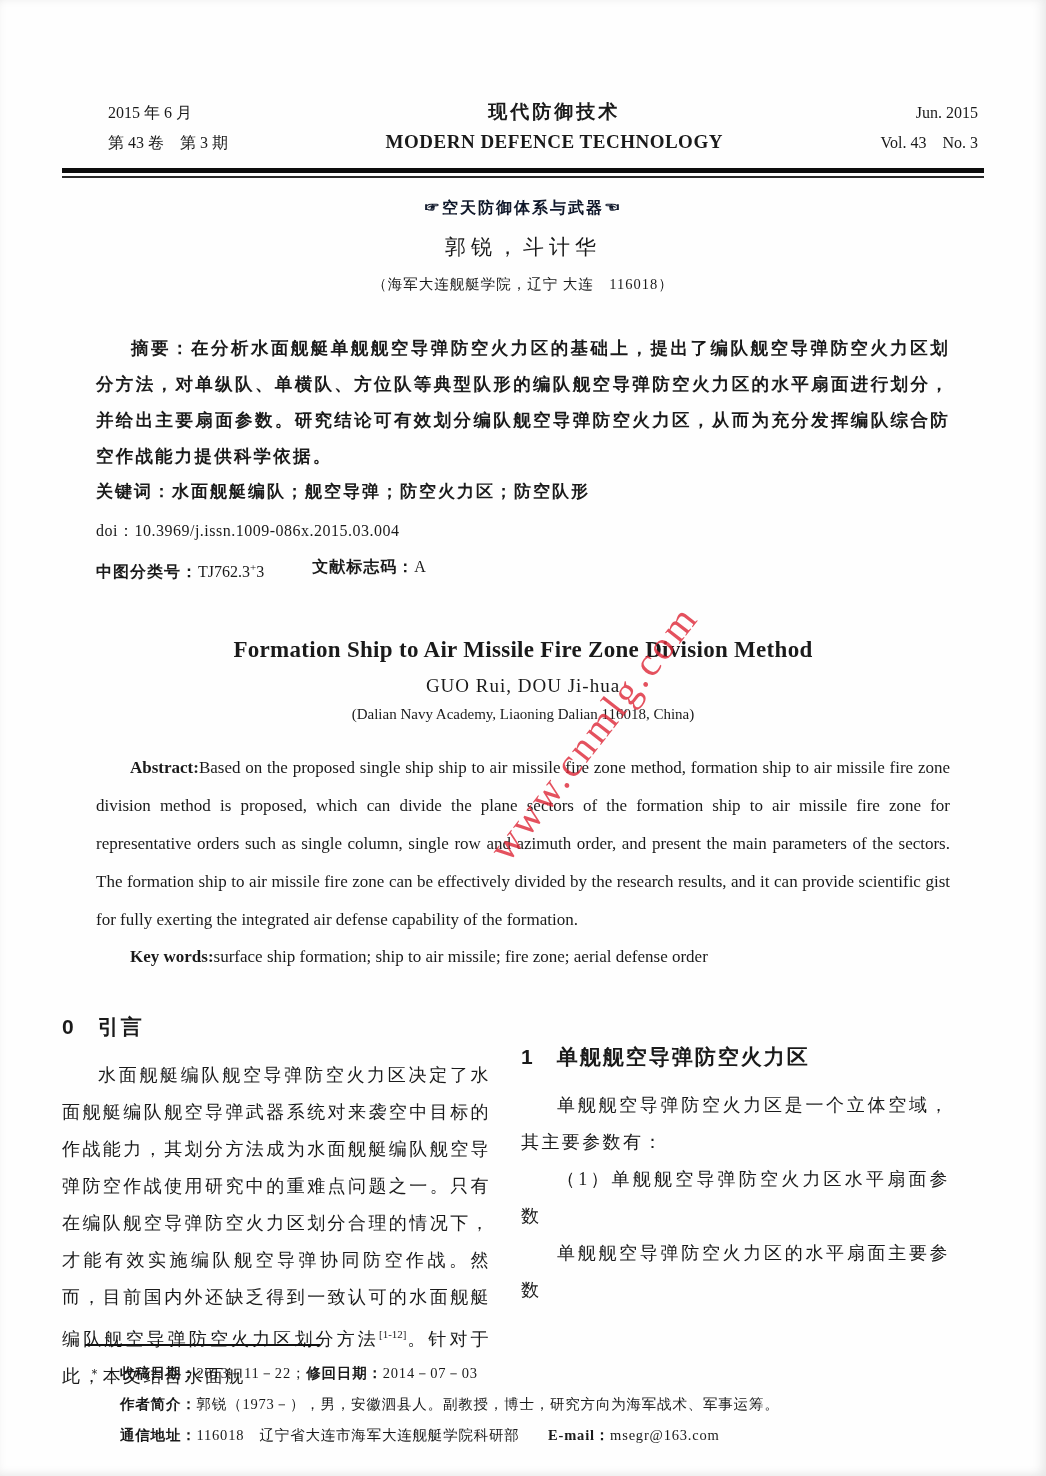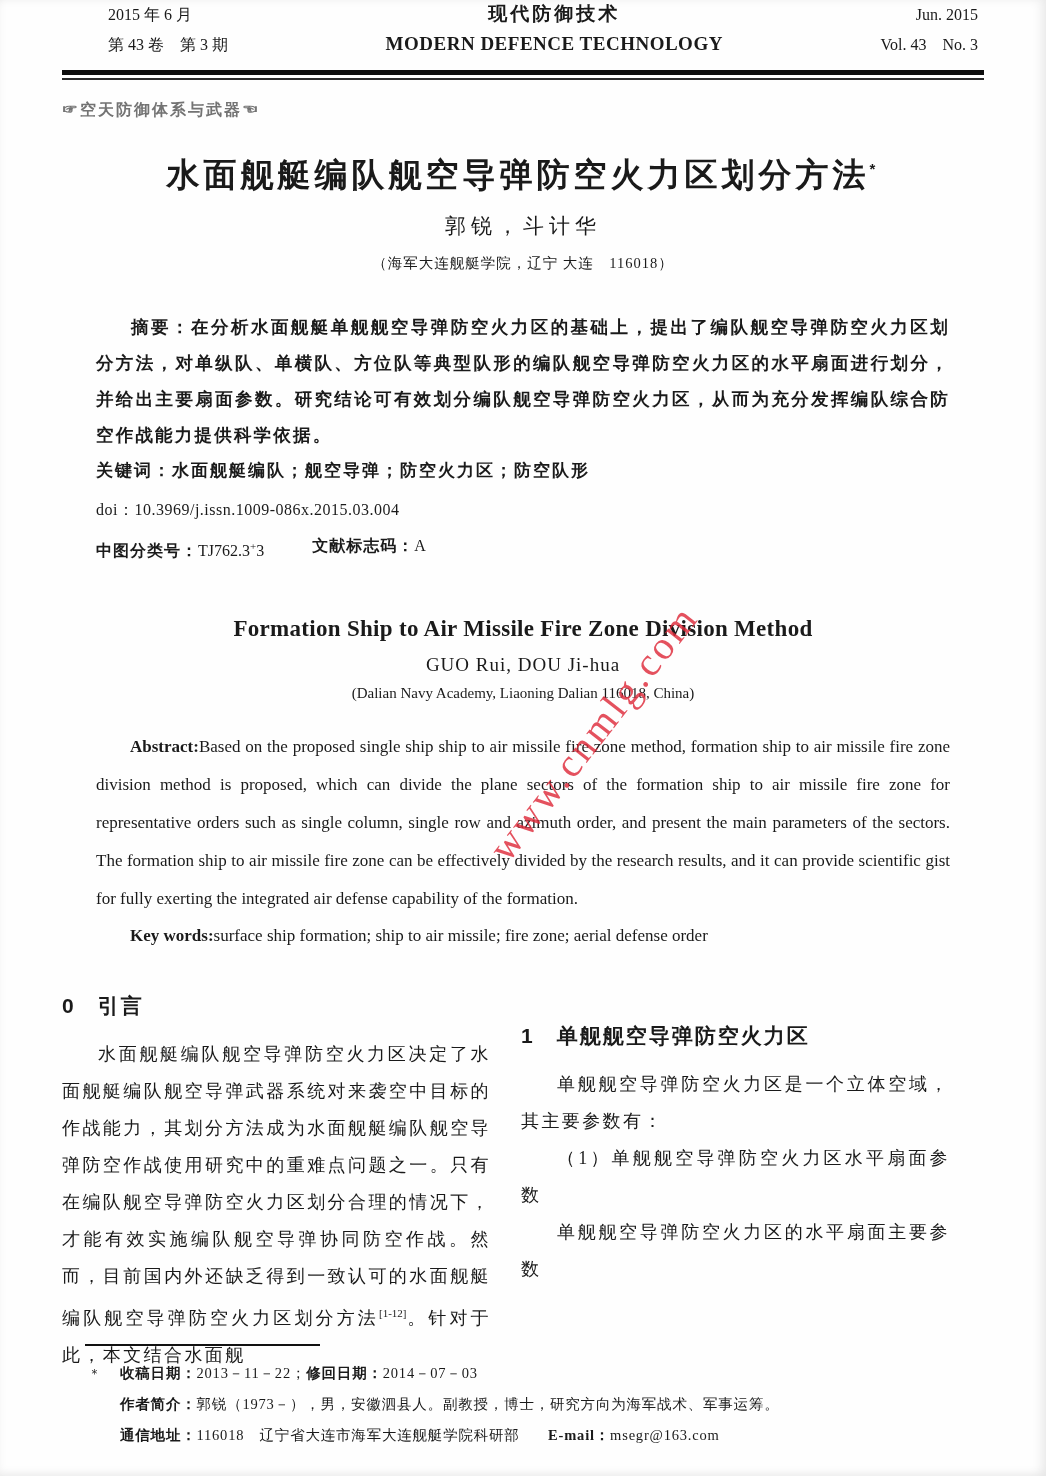--- a/index.html
+++ b/index.html
@@ -10,32 +10,32 @@
     margin:0 auto;
     background:#fefefe;
     overflow:hidden;
     color:#1a1a1a;
     font-family:"Liberation Serif","DejaVu Serif",serif;
     box-shadow:inset -6px 0 10px rgba(0,0,0,.06), inset 0 -4px 8px rgba(0,0,0,.04);
   }
   .content { padding:0 62px; }
 
   
-  .jheader { display:flex; justify-content:space-between; align-items:flex-start; }
+  .jheader { display:flex; justify-content:space-between; align-items:flex-start; padding-top:98px; }
   .jheader .col-left, .jheader .col-right { font-size:16px; line-height:30px; white-space:nowrap; }
   .jheader .col-left { padding-left:46px; }
   .jheader .col-right { text-align:right; padding-right:6px; }
   .jheader .col-center { text-align:center; }
   .journal-cn { font-size:19px; font-weight:bold; letter-spacing:3px; line-height:28px; }
   .journal-en { font-size:19px; font-weight:bold; line-height:32px; letter-spacing:.5px; }
 
   .rule-thick { height:5px; background:#0d0d0d; margin-top:10px; }
   .rule-thin  { height:2px; background:#2a2a2a; margin-top:3px; }
 
-  .column-badge { margin-top:20px; font-size:16px; font-weight:bold; letter-spacing:2px; color:#737373; }
+  .column-badge { margin-top:20px; font-size:16px; font-weight:bold; letter-spacing:2px; color:#0f172a;text-align:center; }
 
   
   .title-cn { margin-top:32px; text-align:center; font-size:33px; font-weight:bold; letter-spacing:4px;
               font-family:"Liberation Sans","DejaVu Sans",sans-serif; }
   .title-cn sup { font-size:15px; vertical-align:super; }
   .authors-cn { margin-top:14px; text-align:center; font-size:21px; letter-spacing:5px; }
   .affil-cn   { margin-top:14px; text-align:center; font-size:14.5px; letter-spacing:1px; }
 
   
   .abs-cn { margin:36px 34px 0 34px; font-size:17.5px; line-height:36px; text-align:justify;
@@ -101,21 +101,20 @@
         <div>Jun.  2015</div>
         <div>Vol. 43　No. 3</div>
       </div>
     </div>
 
     <div class="rule-thick"></div>
     <div class="rule-thin"></div>
 
     <div class="column-badge">☞空天防御体系与武器☜</div>
 
-    <div class="title-cn"><span>水面舰艇编队舰空导弹防空火力区划分方法</span><sup>*</sup></div>
 
     <div class="authors-cn">郭锐，斗计华</div>
     <div class="affil-cn">（海军大连舰艇学院，辽宁 大连　116018）</div>
 
     <div class="abs-cn">
       <div class="para"><span class="lbl">摘要：</span><span>在分析水面舰艇单舰舰空导弹防空火力区的基础上，提出了编队舰空导弹防空火力区划分方法，对单纵队、单横队、方位队等典型队形的编队舰空导弹防空火力区的水平扇面进行划分，并给出主要扇面参数。研究结论可有效划分编队舰空导弹防空火力区，从而为充分发挥编队综合防空作战能力提供科学依据。</span></div>
     </div>
 
     <div class="kw-cn"><span>关键词：</span><span>水面舰艇编队；舰空导弹；防空火力区；防空队形</span></div>
 

